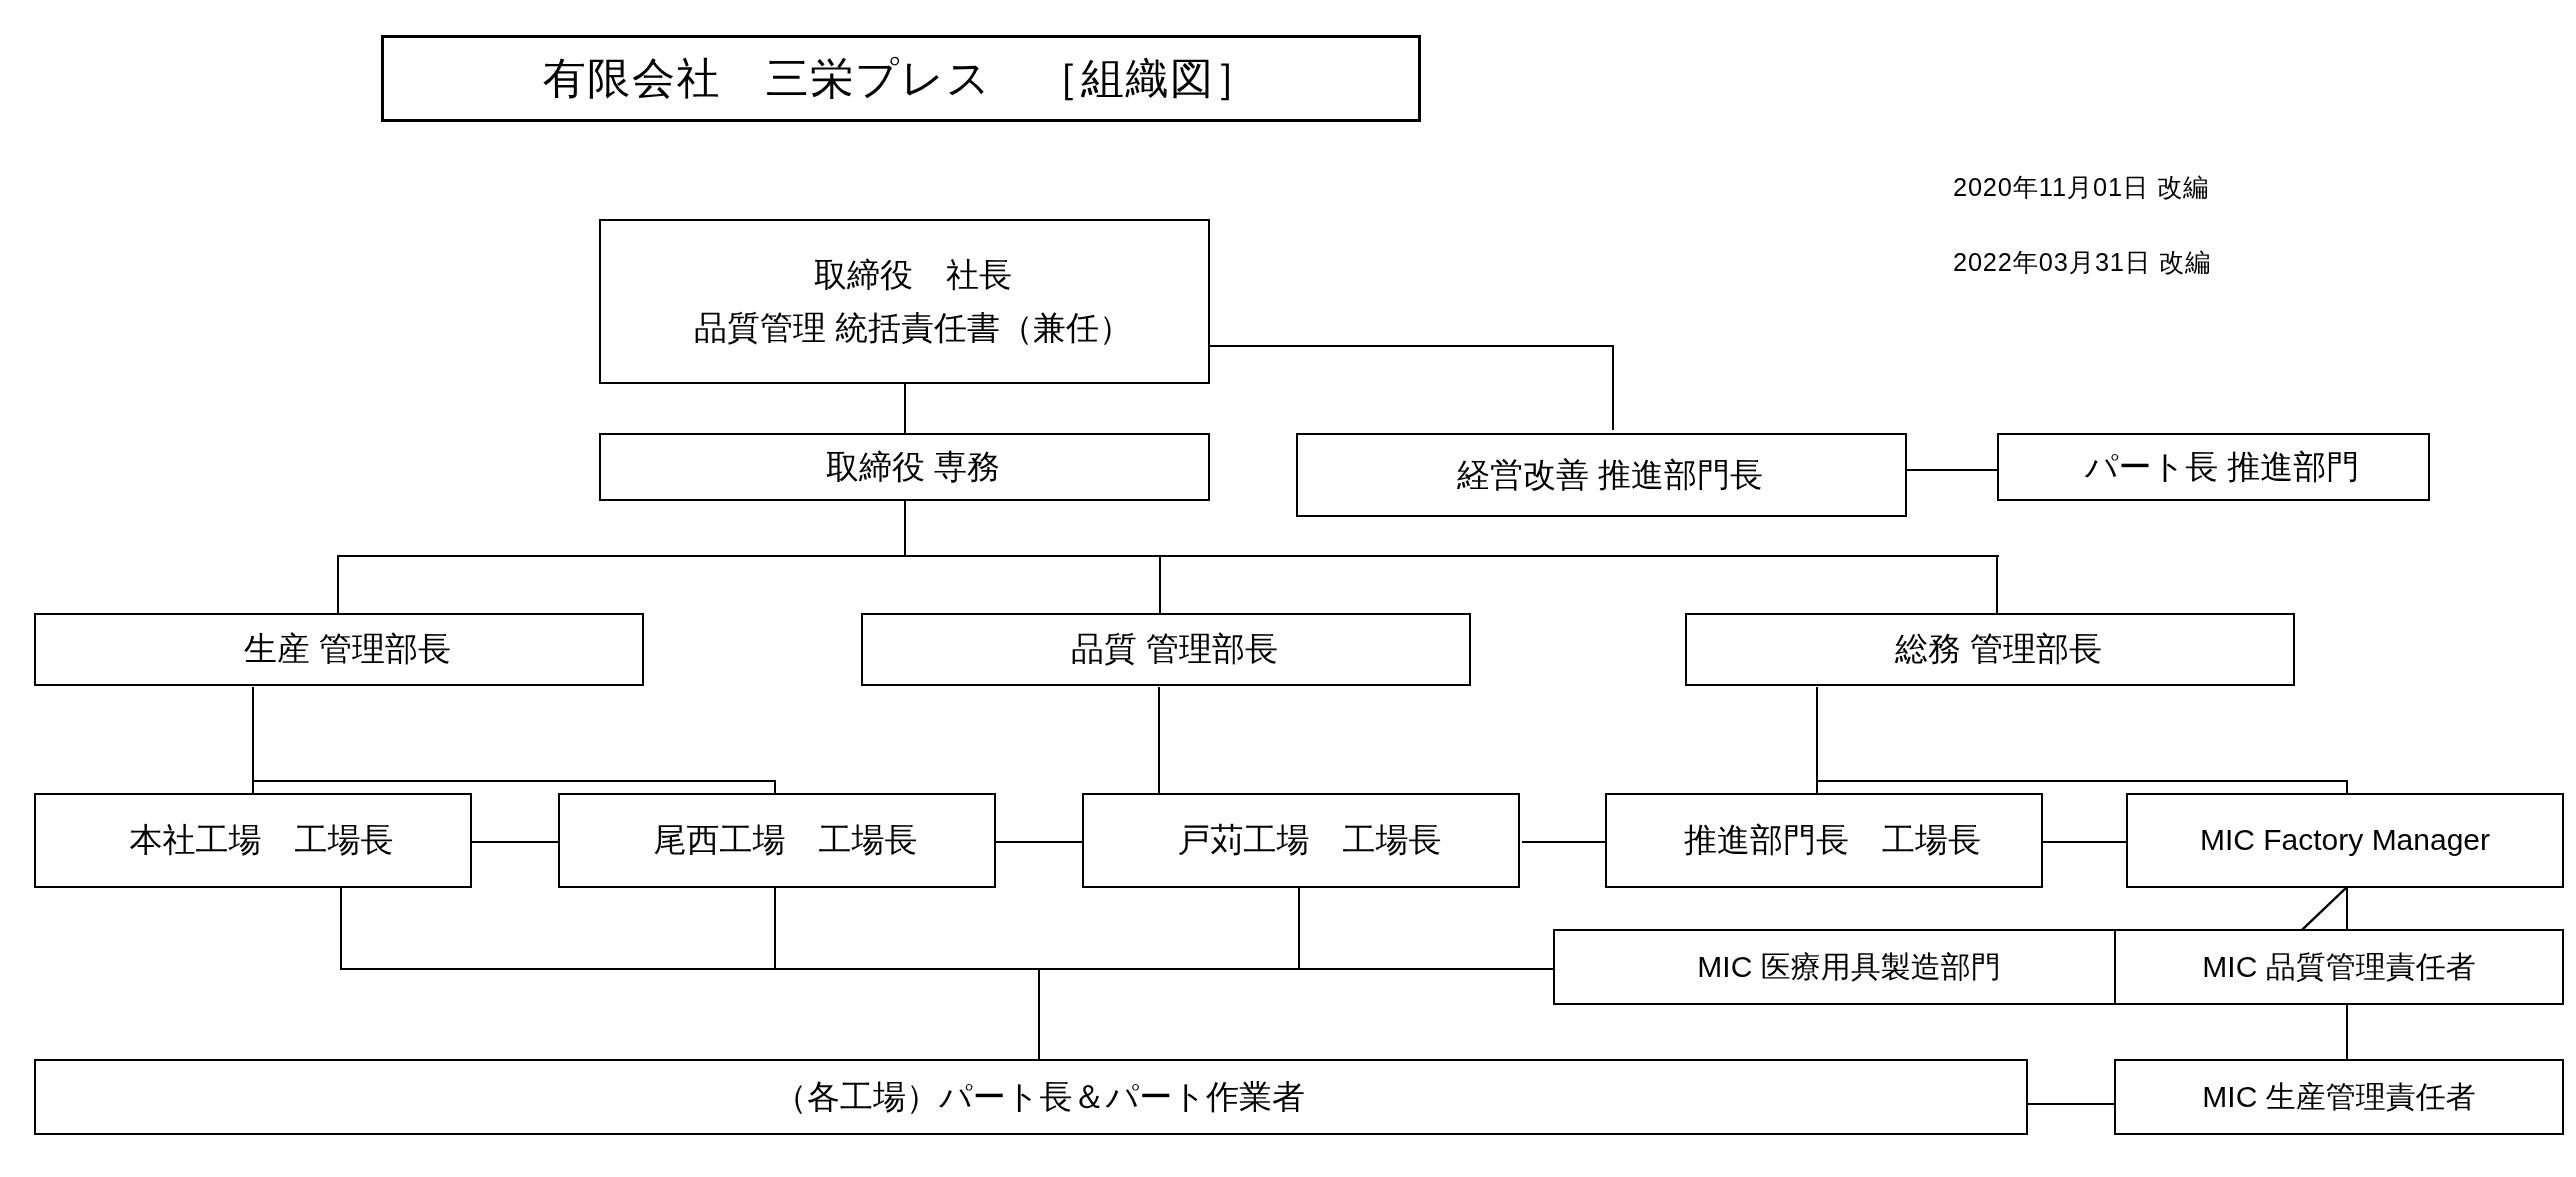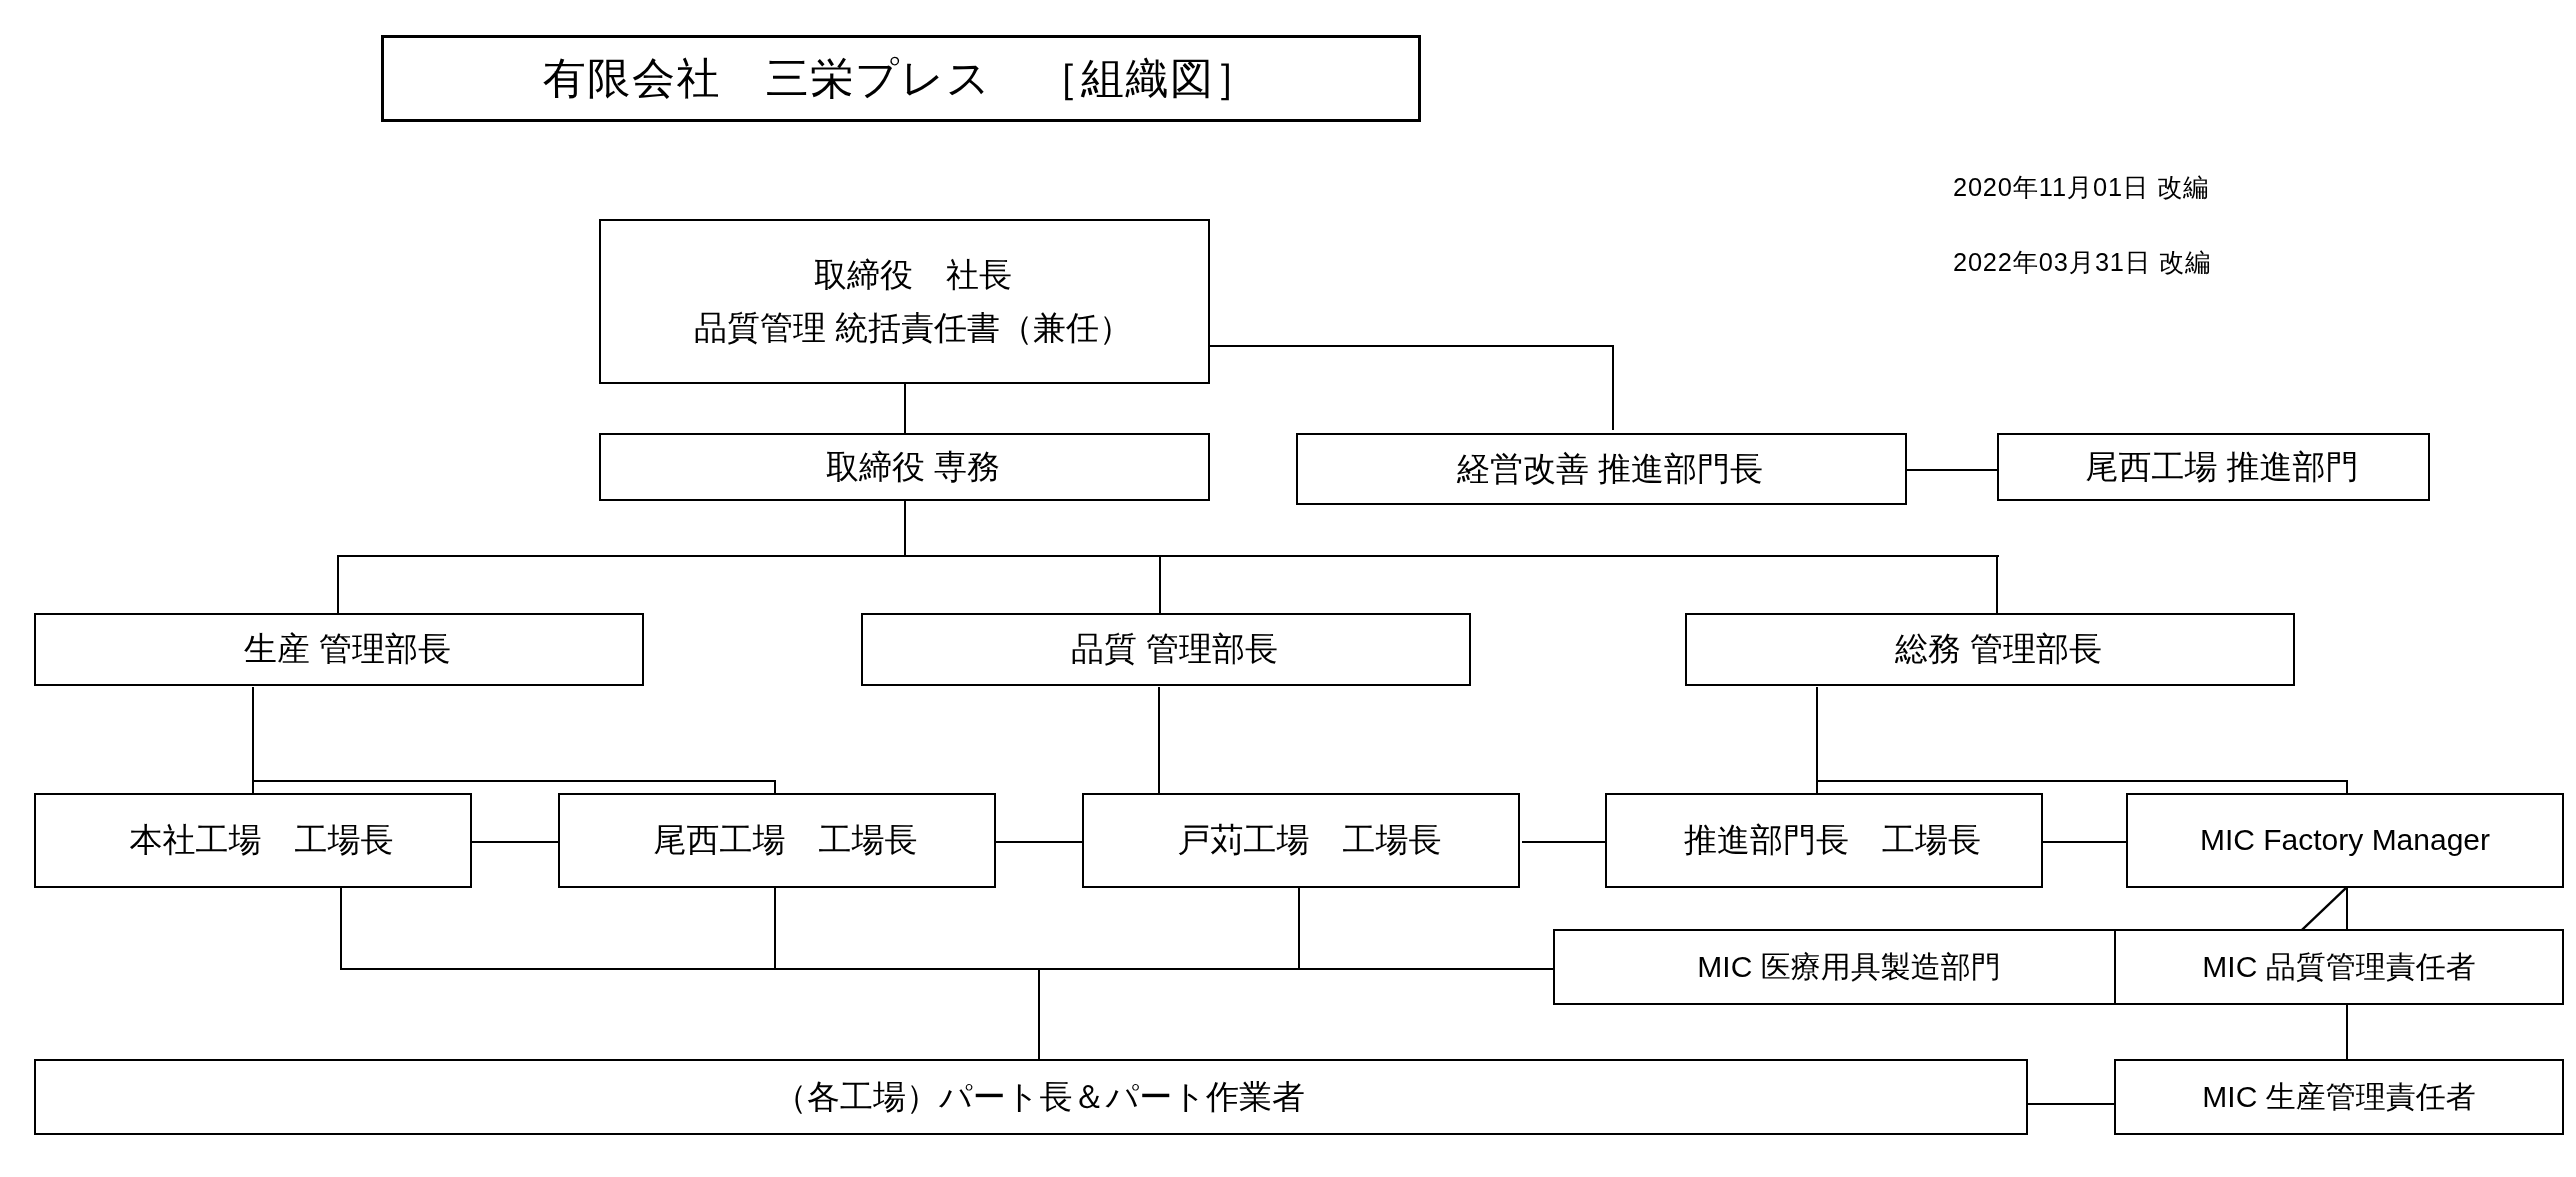--- a/index.html
+++ b/index.html
@@ -133,26 +133,26 @@
 
   <div class="box node node-two-line" style="left:599px; top:219px; width:611px; height:165px;">
     <span>取締役　社長</span>
     <span>品質管理 統括責任書（兼任）</span>
   </div>
 
   <div class="box node" style="left:599px; top:433px; width:611px; height:68px;">
     <span>取締役 専務</span>
   </div>
 
-  <div class="box node" style="left:1296px; top:433px; width:611px; height:72px;">
+  <div class="box node" style="left:1296px; top:433px; width:611px; height:84px;">
     <span>経営改善 推進部門長</span>
   </div>
 
   <div class="box node" style="left:1997px; top:433px; width:433px; height:68px;">
-    <span>尾西工場 推進部門</span>
+    <span>パート長 推進部門</span>
   </div>
 
   <div class="box node" style="left:34px; top:613px; width:610px; height:73px;">
     <span>生産 管理部長</span>
   </div>
 
   <div class="box node" style="left:861px; top:613px; width:610px; height:73px;">
     <span>品質 管理部長</span>
   </div>
 

